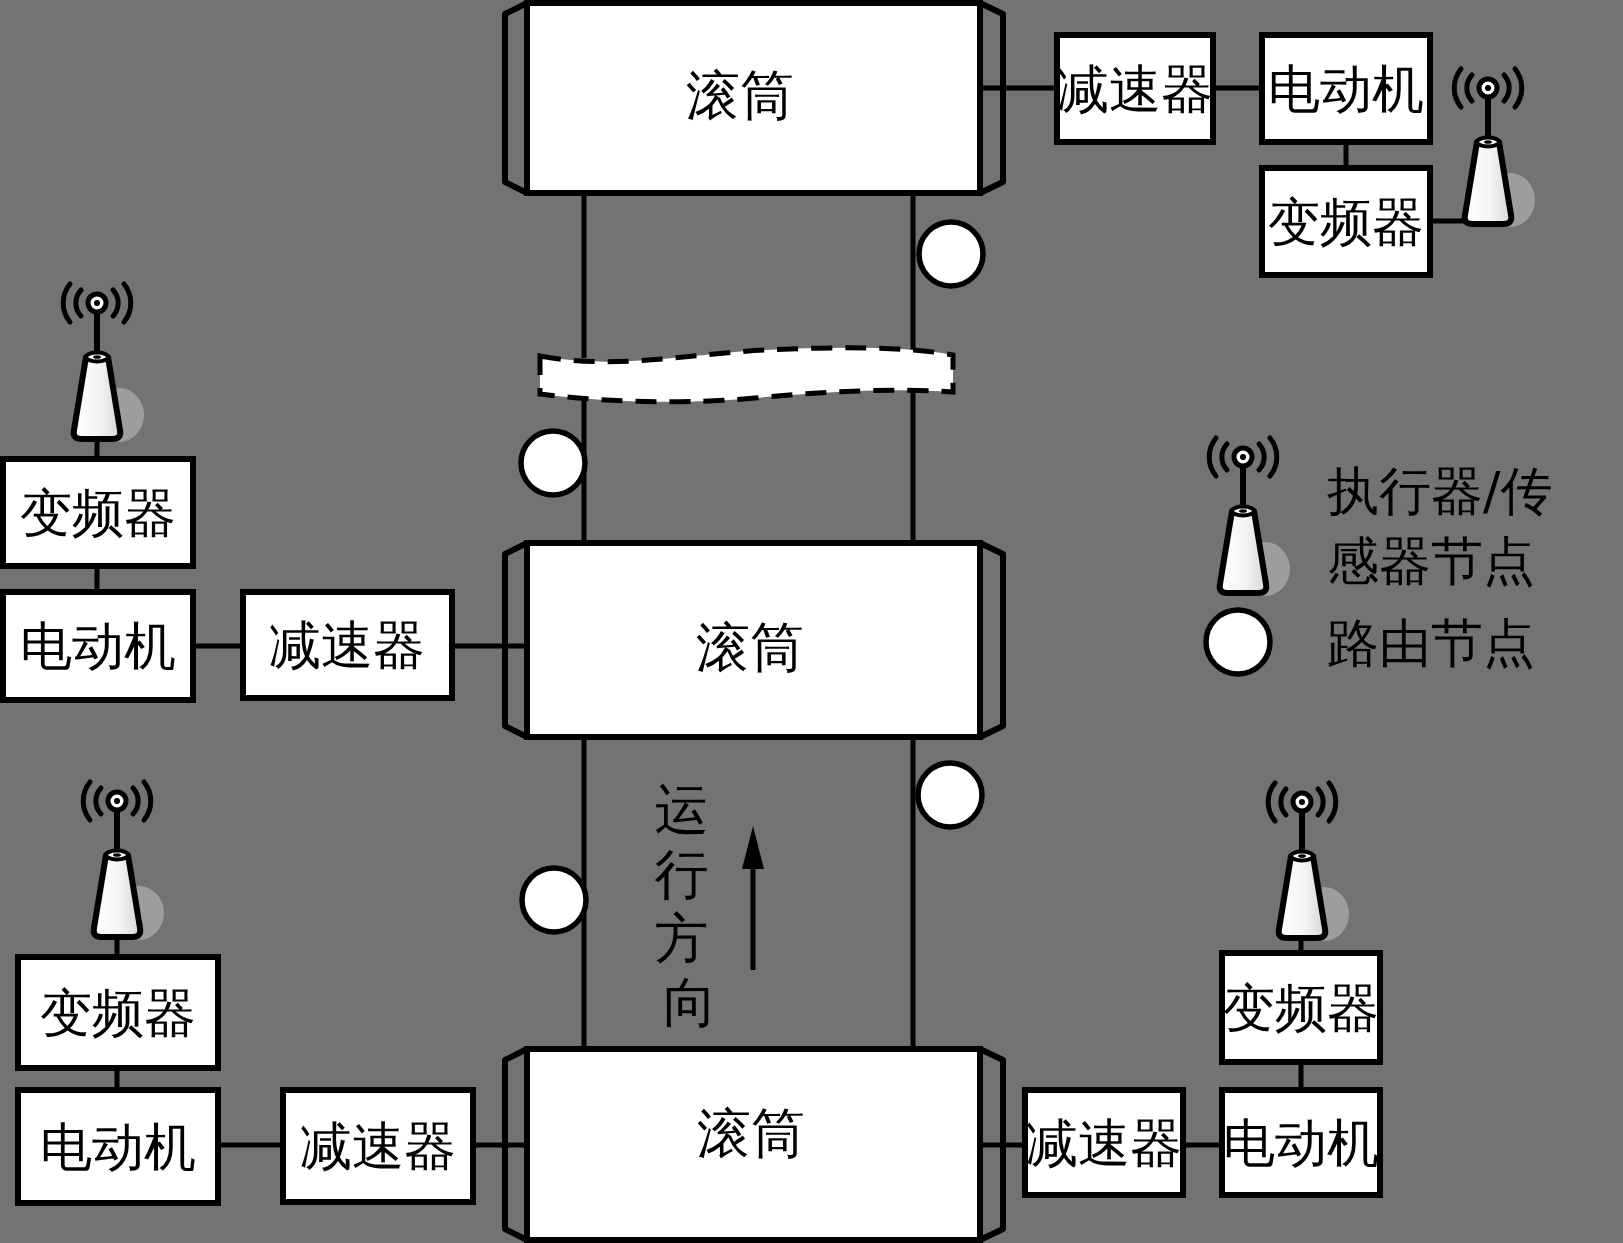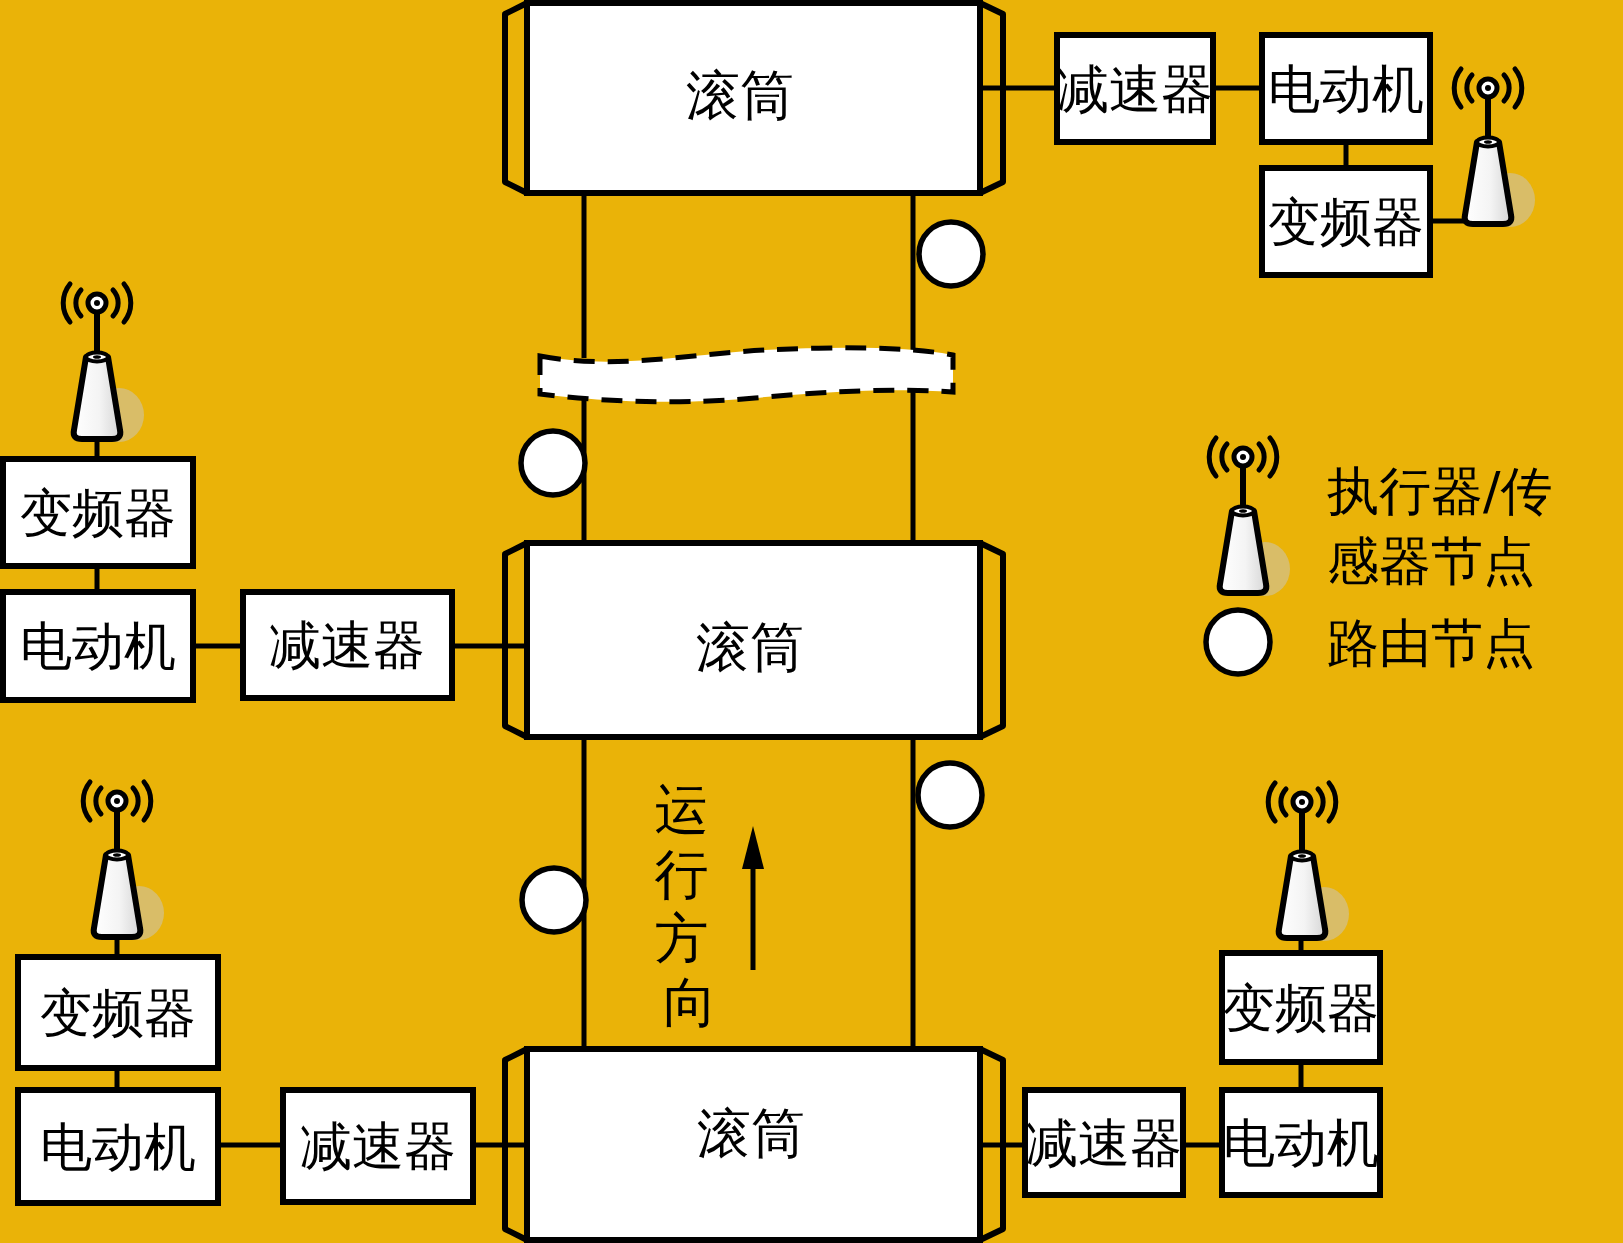--- a/index.html
+++ b/index.html
@@ -1,16 +1,16 @@
 <!DOCTYPE html>
 <html><head>
 <meta charset="utf-8">
 <style>
   html, body { margin:0; padding:0; background:#ffffff; }
-  .canvas { position:relative; width:1623px; height:1243px; background:#eab308; overflow:hidden; }
+  .canvas { position:relative; width:1623px; height:1243px; background:#737373; overflow:hidden; }
   svg { display:block; }
   .ln   { stroke:#000; stroke-width:5; fill:none; }
   .ln6  { stroke:#000; stroke-width:6; fill:none; stroke-linejoin:round; }
   .shape{ stroke:#000; stroke-width:6; fill:#ffffff; }
   .node { stroke:#000; stroke-width:5.5; fill:#ffffff; }
   .dash { stroke:#000; stroke-width:5; fill:#ffffff; stroke-dasharray:21 13; }
   text  { font-family:"DejaVu Sans","Liberation Sans",sans-serif; fill:#000; }
   .drum-lbl   { font-size:54px; text-anchor:middle; }
   .box-lbl    { font-size:52px; text-anchor:middle; }
   .dir-lbl    { font-size:54px; text-anchor:middle; }

